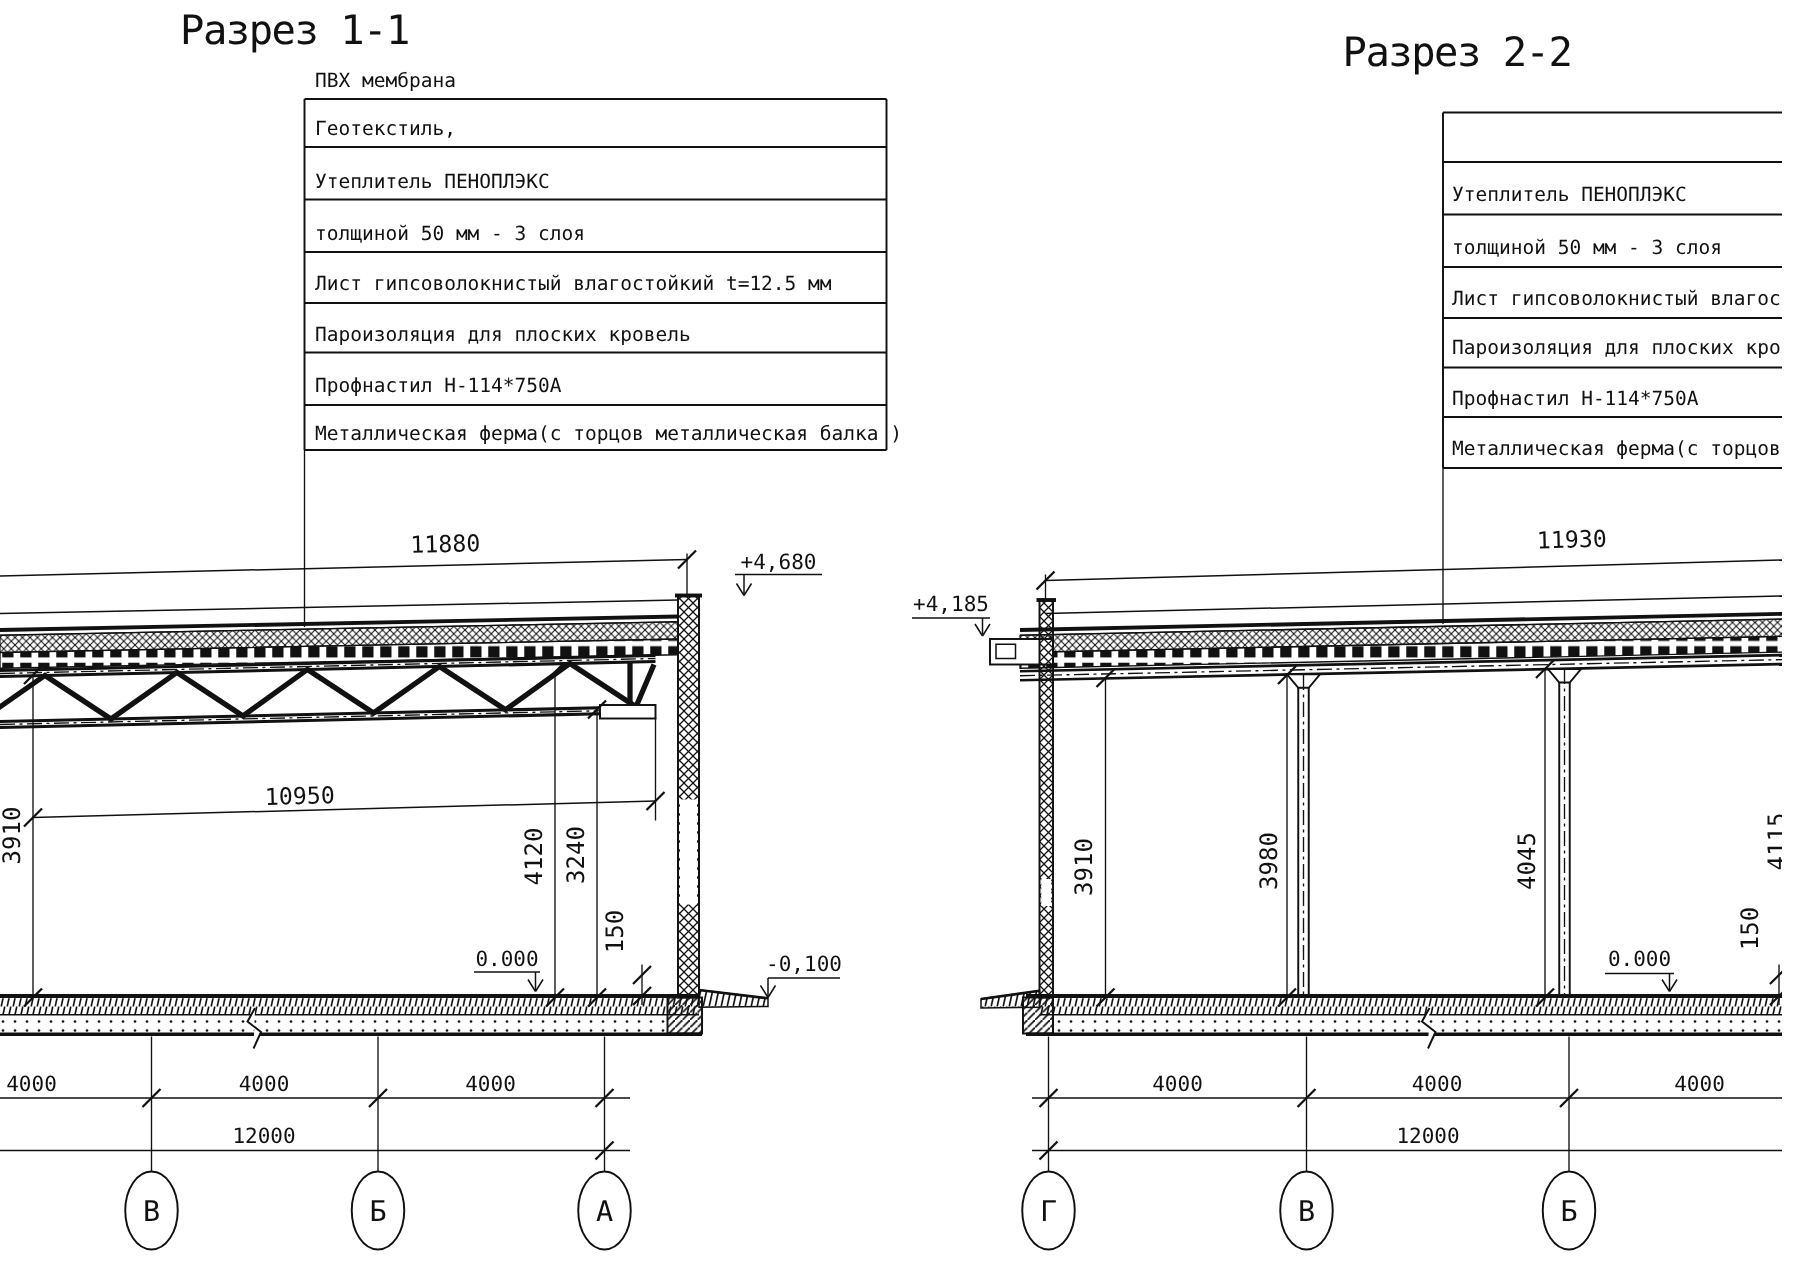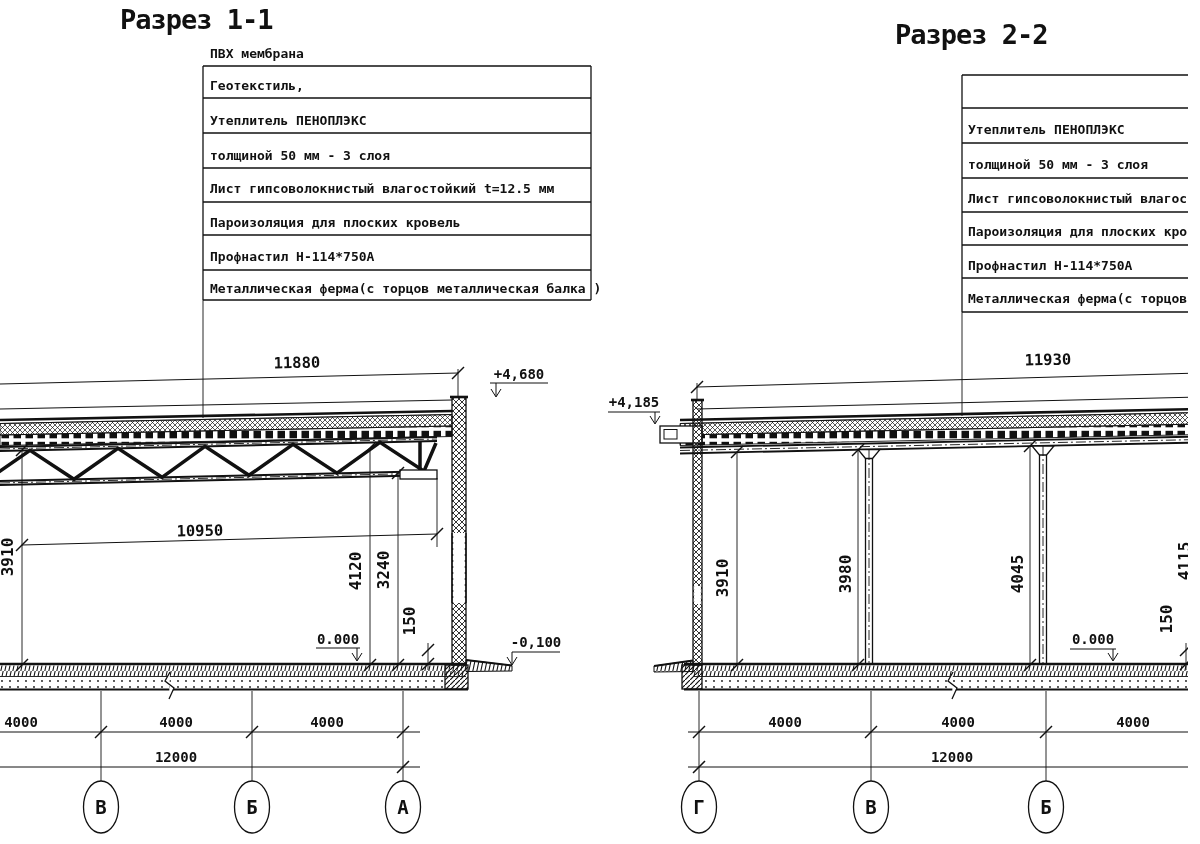--- a/index.html
+++ b/index.html
@@ -1,17 +1,17 @@
 <!DOCTYPE html>
 <html style="--ink: #111111; --paper: #ffffff;"><head>
 <meta charset="utf-8">
 <style>
   :root { --ink:#111111; --paper:#ffffff; }
   html,body { margin:0; padding:0; background:var(--paper); }
-  .stage { position:relative; width:1188px; height:844px; background:var(--paper); overflow:hidden;font-weight:bold; }
+  .stage { position:relative; width:1188px; height:844px; background:var(--paper); overflow:hidden; }
   svg { display:block; }
   text { fill:var(--ink); font-family:"DejaVu Sans Mono","Liberation Mono",monospace; }
   .t-title { font-size:27px; letter-spacing:-1px; }
   .t-callout { font-size:13px; }
   .t-dim { font-size:14px; }
   .t-dimbig { font-size:15.5px; }
   .t-rot { font-size:16px; }
   .t-axis { font-size:19px; }
   .mid { text-anchor:middle; }
   .thin  { stroke:var(--ink); stroke-width:0.9; fill:none; }

